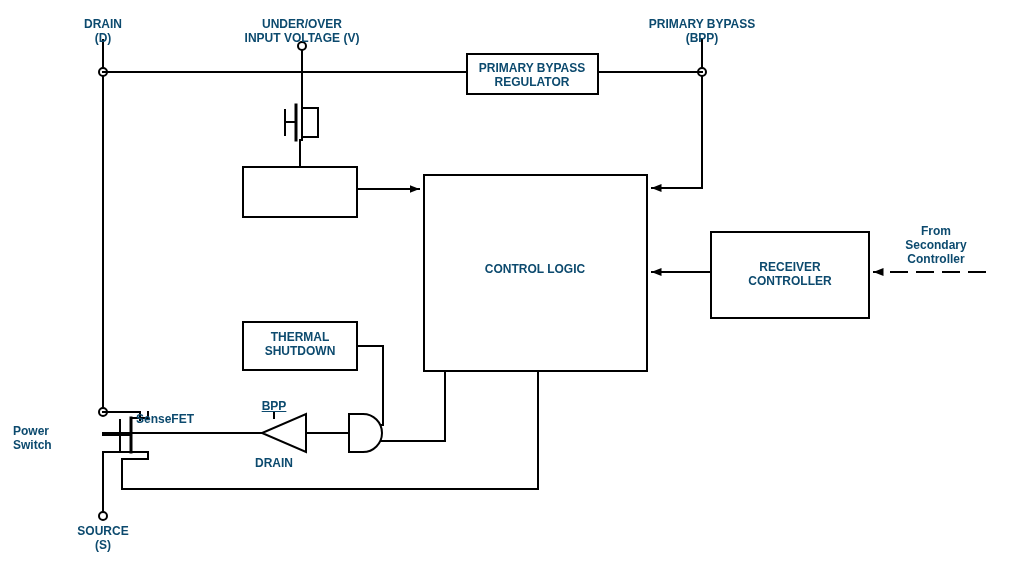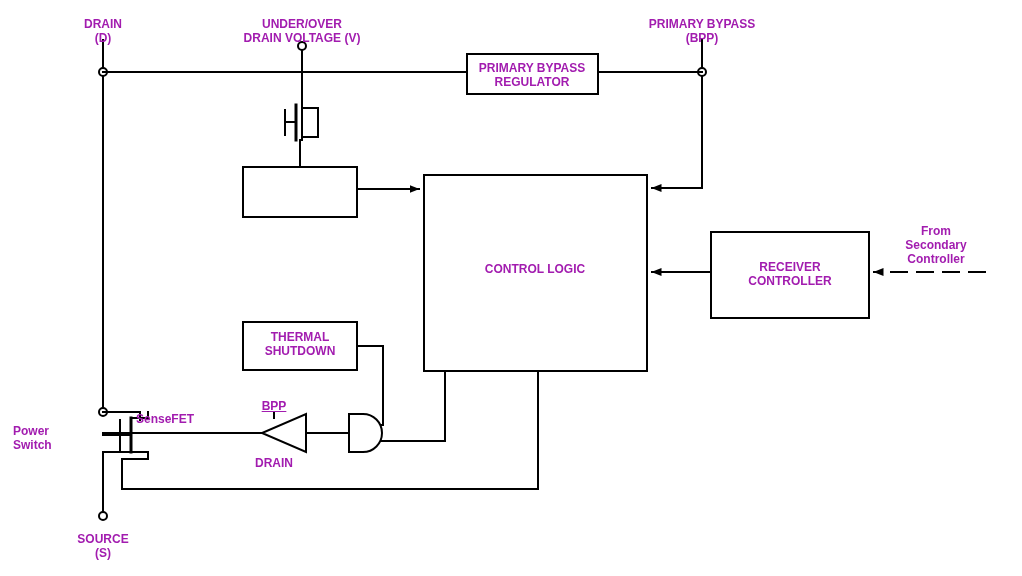--- a/index.html
+++ b/index.html
@@ -19,21 +19,21 @@
     position: absolute;
     left: 0;
     top: 0;
     width: 1022px;
     height: 576px;
   }
   .lbl {
     position: absolute;
     font-family: "Liberation Sans", sans-serif;
     font-weight: bold;
-    color: #a21caf;
+    color: #0c4a6e;
     line-height: 1.15;
     white-space: pre;
   }
   .lbl-c {
     text-align: center;
     transform: translateX(-50%);
   }
   .lbl-l {
     text-align: center;
   }
@@ -127,24 +127,24 @@
       <line x1="122" y1="459" x2="122" y2="489"></line>
       <line x1="122" y1="489" x2="538" y2="489"></line>
       <line x1="538" y1="489" x2="538" y2="371"></line>
 
     </g>
   </svg>
 
   <div class="lbl lbl-c fs12" style="left:103px; top:18px;">DRAIN
 (D)</div>
   <div class="lbl lbl-c fs12" style="left:302px; top:18px;">UNDER/OVER
-DRAIN VOLTAGE (V)</div>
+INPUT VOLTAGE (V)</div>
   <div class="lbl lbl-c fs12" style="left:702px; top:18px;">PRIMARY BYPASS
 (BPP)</div>
-  <div class="lbl lbl-c fs12" style="left:103px; top:525px;margin-top:8px;">SOURCE
+  <div class="lbl lbl-c fs12" style="left:103px; top:525px;">SOURCE
 (S)</div>
 
   <div class="lbl lbl-c fs12" style="left:532px; top:62px; width:160px;">PRIMARY BYPASS
 REGULATOR</div>
   <div class="lbl lbl-c fs12" style="left:790px; top:261px; width:160px;">RECEIVER
 CONTROLLER</div>
   <div class="lbl lbl-c fs12" style="left:535px; top:263px; width:200px;">CONTROL LOGIC</div>
   <div class="lbl lbl-c fs12" style="left:936px; top:225px; width:130px;">From
 Secondary
 Controller</div>

